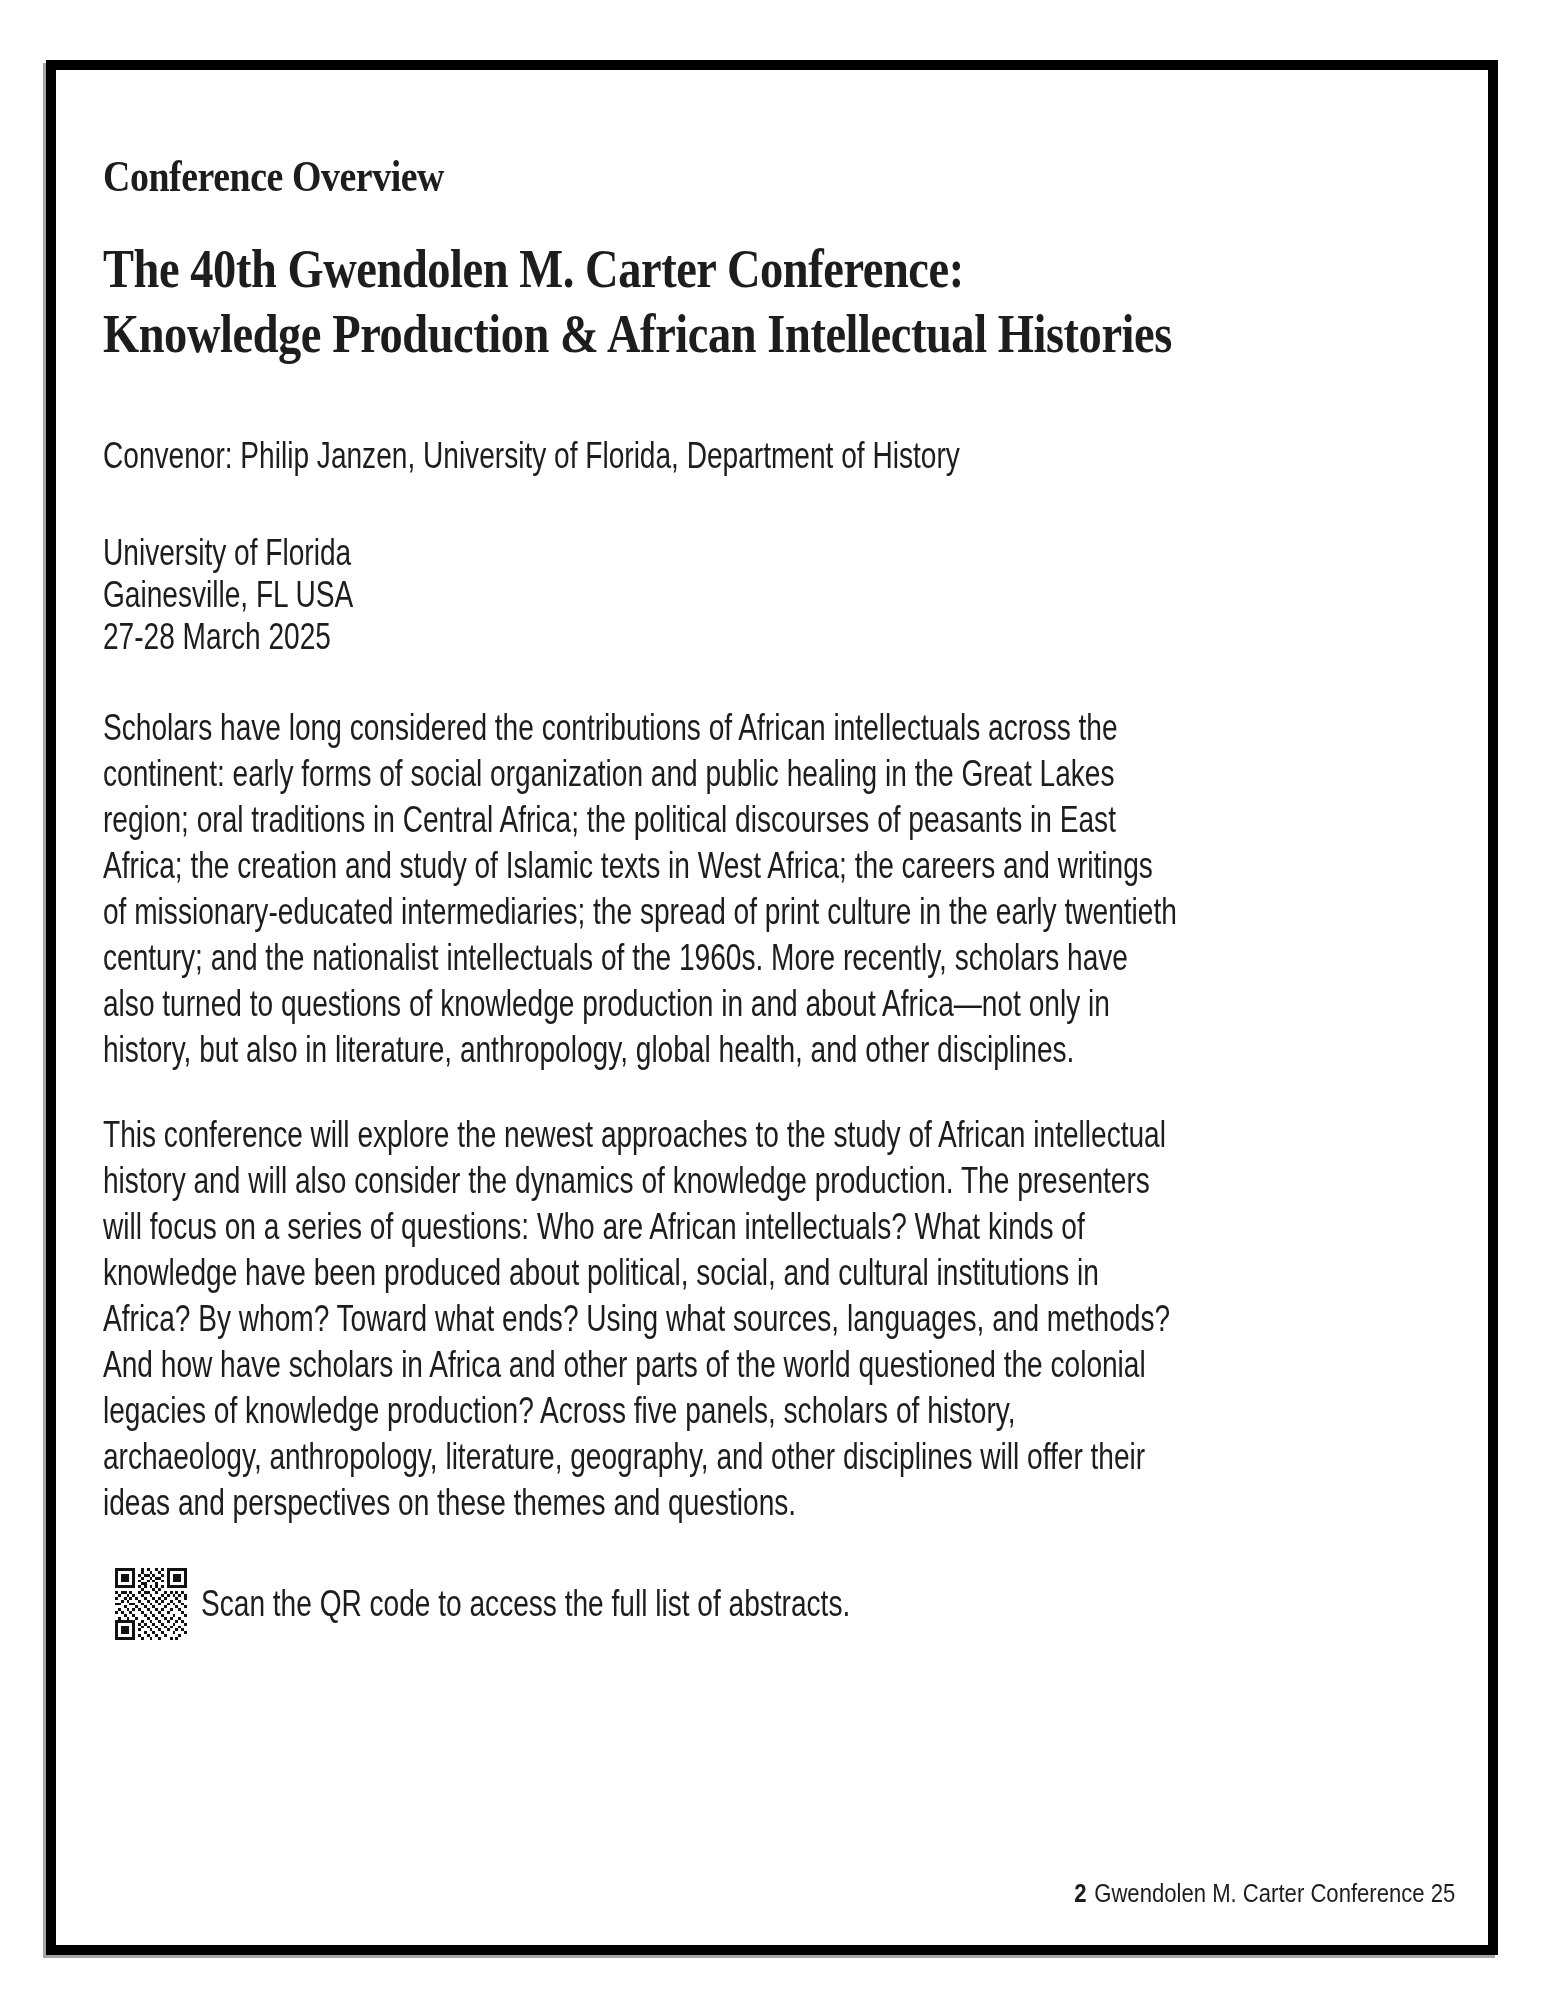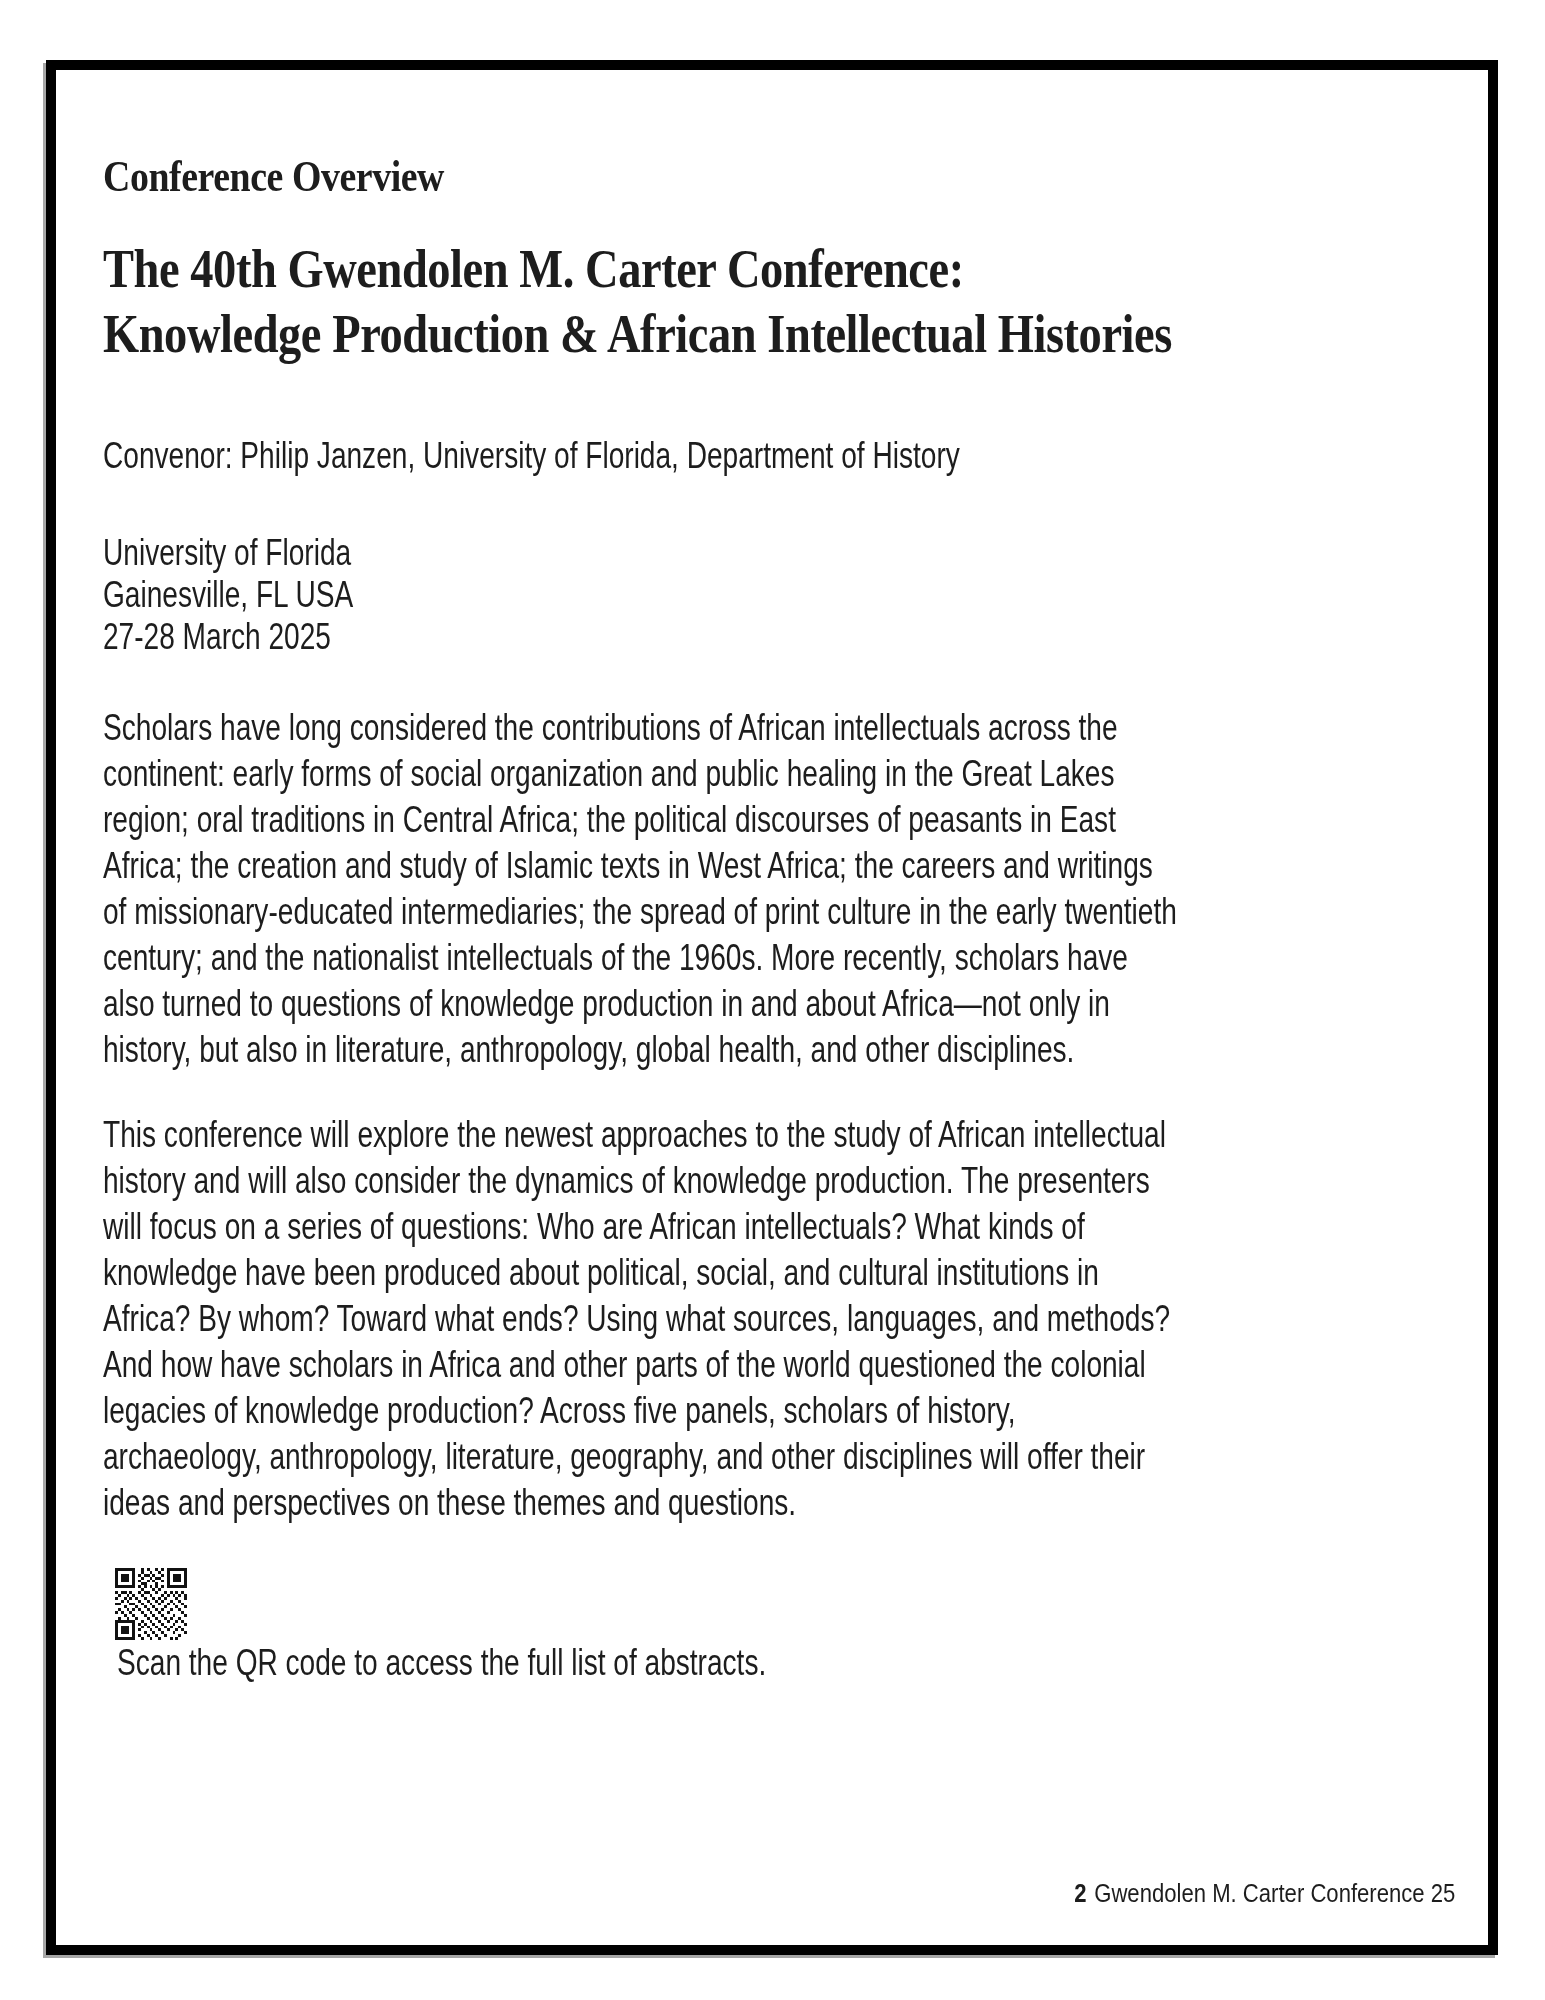--- a/index.html
+++ b/index.html
@@ -73,21 +73,21 @@
   }
   .para {
     font-size: 36px;
     line-height: 46px;
   }
   .para-1 { margin-top: 47px; }
   .para-2 { margin-top: 39px; }
   .qr-row {
     margin-top: 42px;
     display: flex;
-    flex-direction: column;
+    align-items: center;
   }
   .qr {
     flex: 0 0 auto;
     width: 72px;
     height: 72px;
     margin-left: 12px;
   }
   .qr-caption {
     font-size: 36px;
     line-height: 46px;

